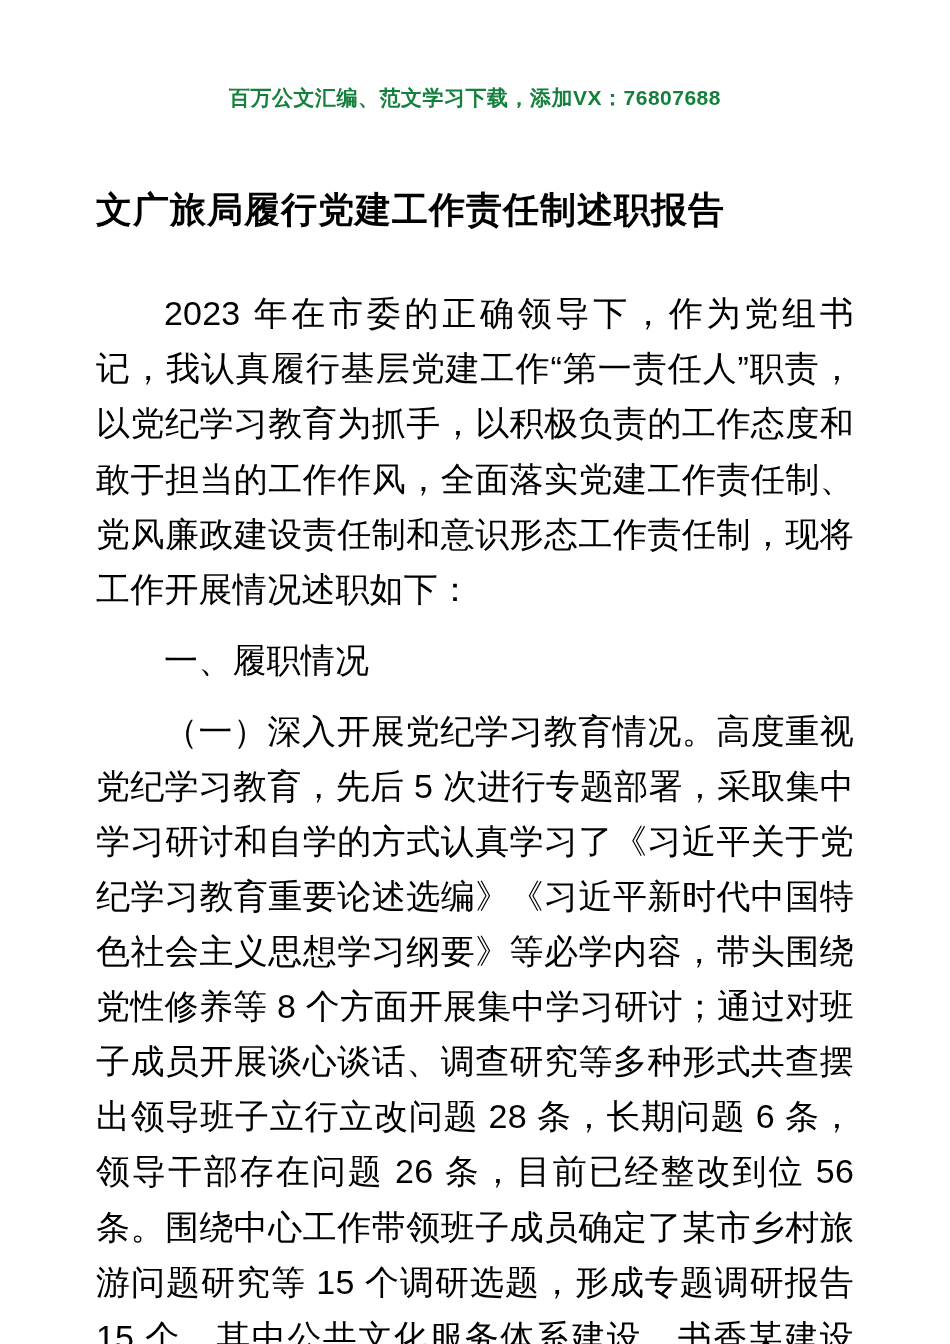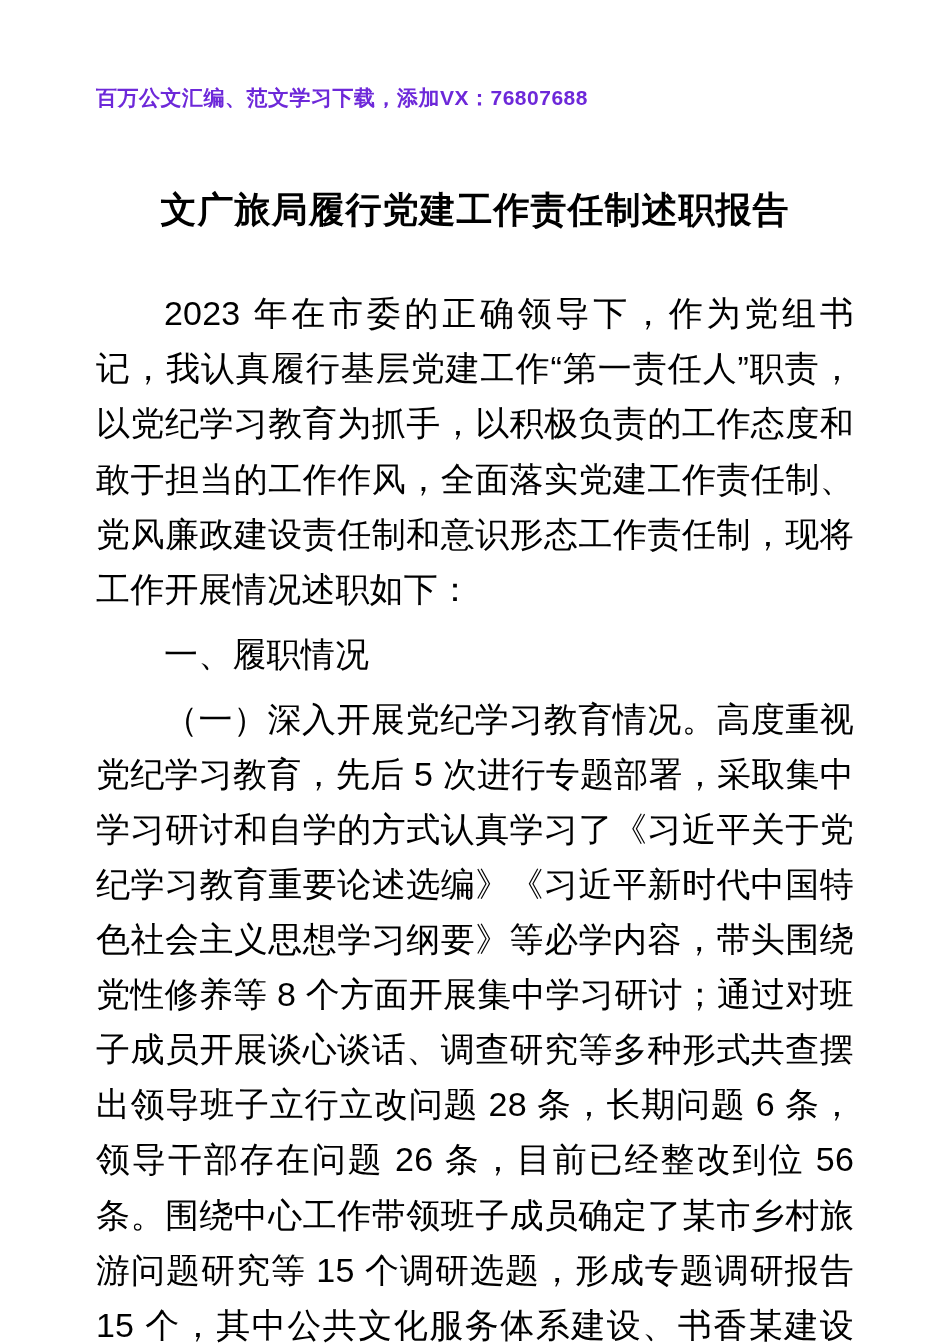--- a/index.html
+++ b/index.html
@@ -15,51 +15,52 @@
   }
   .page {
     position: relative;
     width: 950px;
     min-height: 1344px;
     box-sizing: border-box;
     padding: 0 96px;
     background: #ffffff;
   }
   .promo-banner {
-    color: #6d28d9;
+    text-align: center;
+    color: #15803d;
     font-size: 21px;
     font-weight: 700;
     letter-spacing: 0.5px;
     padding-top: 84px;
     line-height: 1.3;
     font-family: "Liberation Sans", sans-serif;
   }
   .doc-title {
-    text-align: center;
+    text-align: left;
     font-size: 36px;
     font-weight: 700;
     letter-spacing: 1px;
     margin-top: 76px;
     margin-bottom: 0;
     line-height: 1.25;
     font-family: "Liberation Sans", sans-serif;
   }
   .body-text {
     margin-top: 54px;
   }
   .para {
     font-size: 34px;
     line-height: 1.62;
     text-align: justify;
     text-justify: inter-ideograph;
     margin: 0;
     letter-spacing: 0.2px;
   }
   .para + .para {
-    margin-top: 10px;
+    margin-top: 16px;
   }
   .indent {
     text-indent: 2em;
   }
 </style>
 </head>
 <body>
 
 <div class="page">
 

